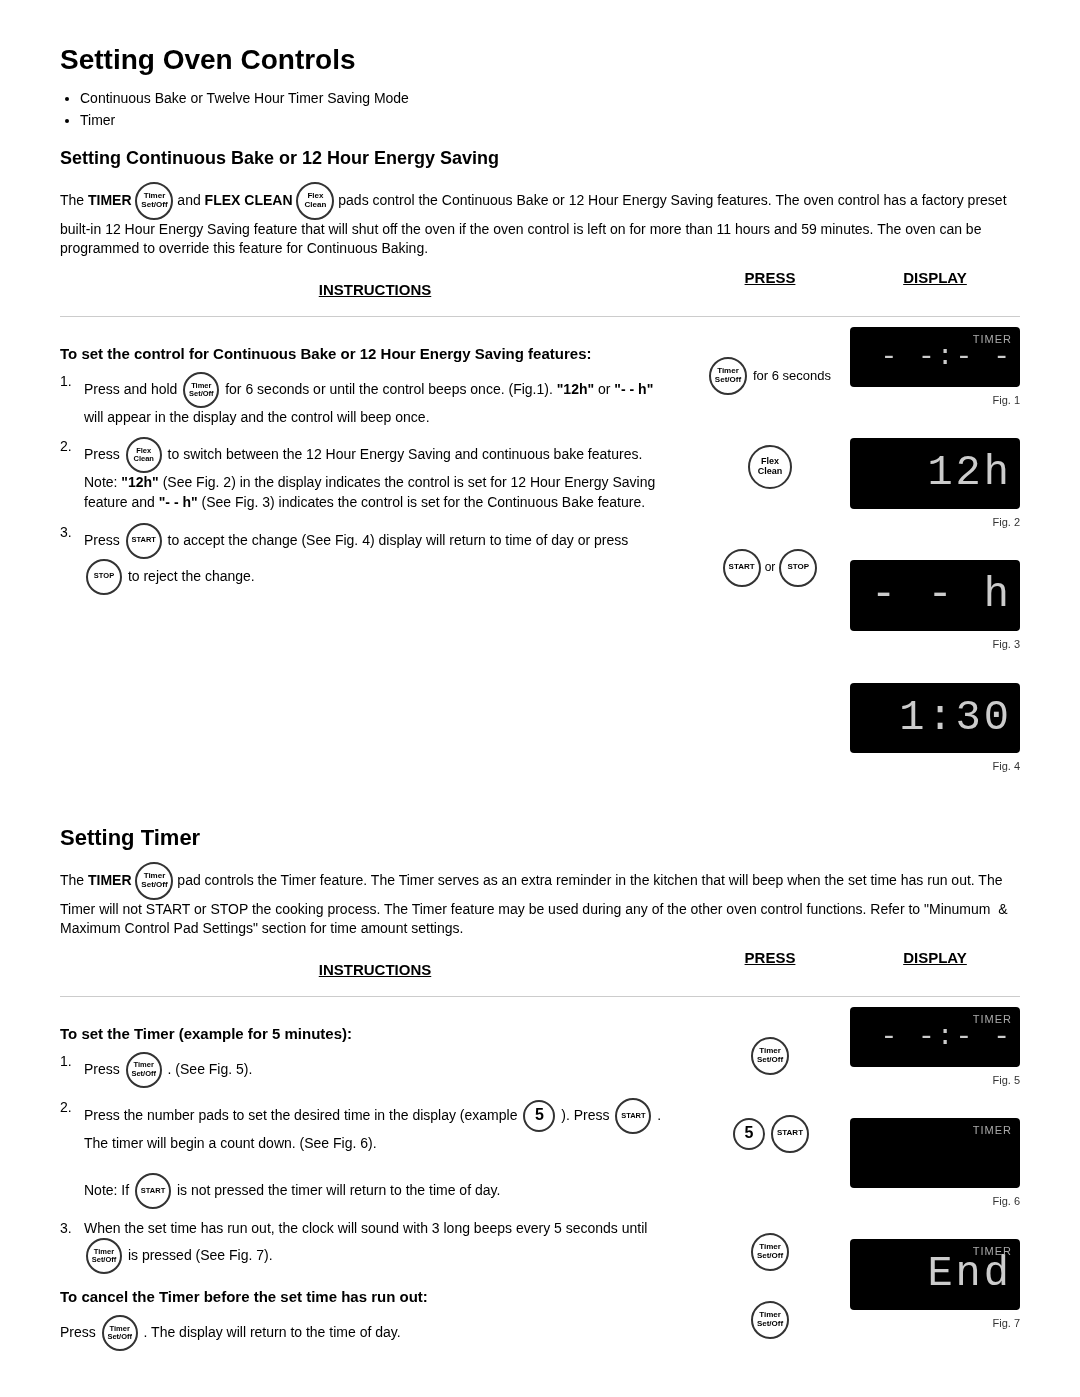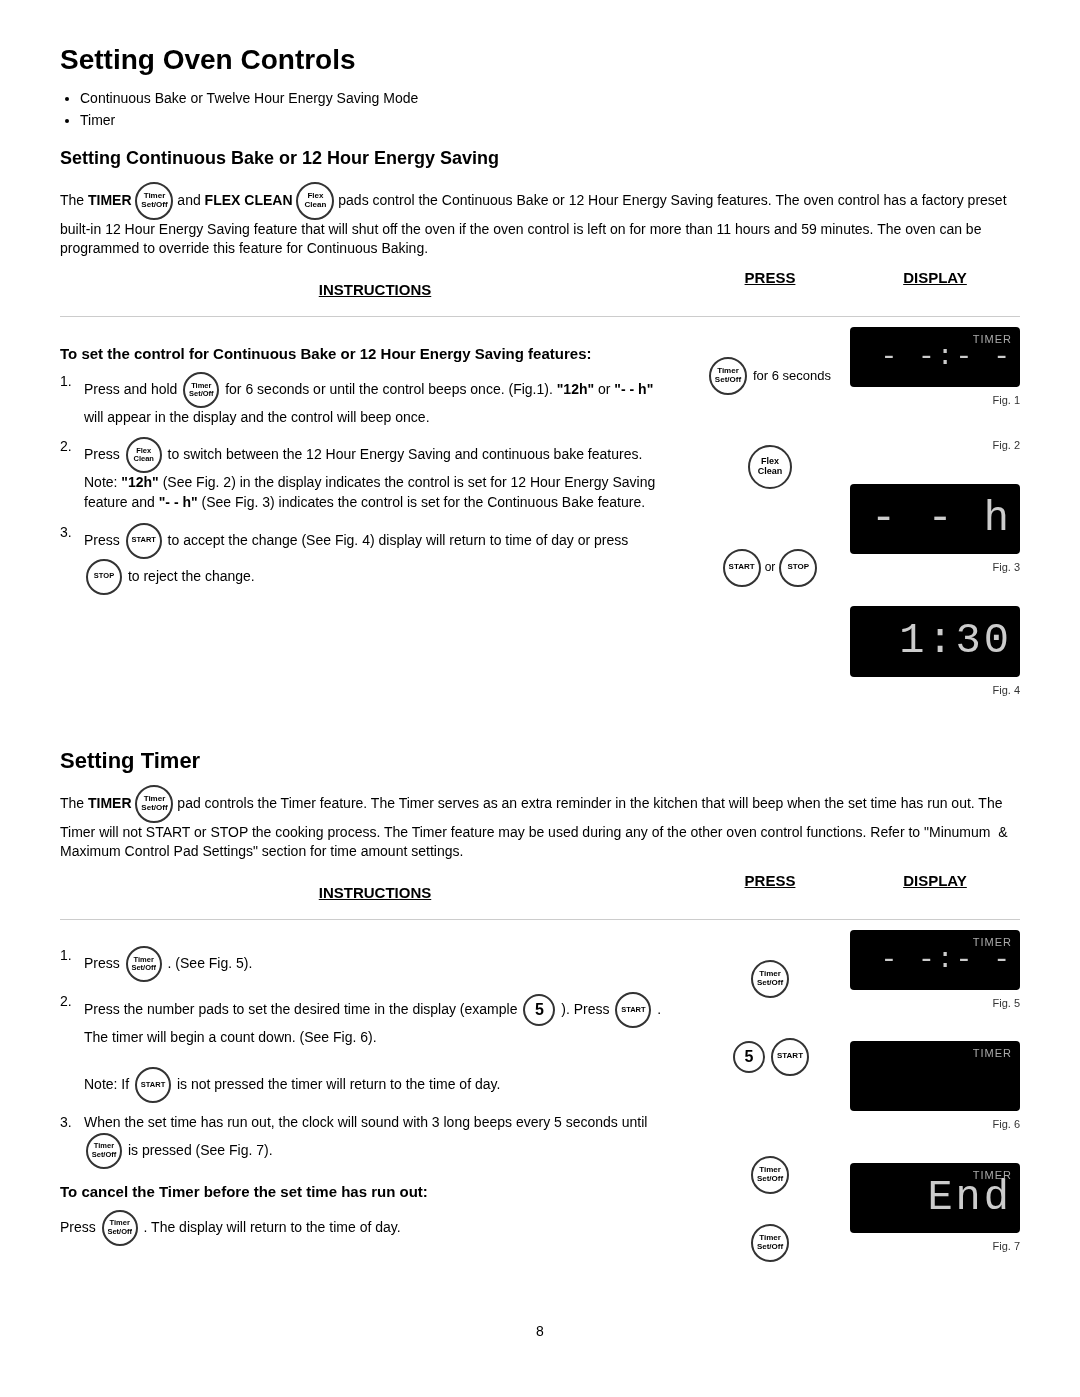--- a/index.html
+++ b/index.html
@@ -208,21 +208,21 @@
       gap: 6px;
       font-size: 13px;
     }
   </style>
 </head>
 <body>
 
 <h1>Setting Oven Controls</h1>
 
 <ul class="bullet-list">
-  <li>Continuous Bake or Twelve Hour Energy Saving Mode</li>
+  <li>Continuous Bake or Twelve Hour Timer Saving Mode</li>
   <li>Timer</li>
 </ul>
 
 <h2>Setting Continuous Bake or 12 Hour Energy Saving</h2>
 
 <p>
   The <strong>TIMER</strong>
   <span class="btn btn-small btn-timer" style="display:inline-flex;">
     <span>Timer</span>
     <span>Set/Off</span>
@@ -323,20 +323,23 @@
 
     <div class="display-wrapper">
       <div class="display-screen">
         <span class="display-text-sm">TIMER</span>
         <span class="display-text">- -:- -</span>
       </div>
       <div class="display-fig">Fig. 1</div>
     </div>
 
     <div class="display-wrapper">
+      <div class="display-screen" style="min-height:70px;">
+        <span class="display-text-lg">12h</span>
+      </div>
       <div class="display-fig">Fig. 2</div>
     </div>
 
     <div class="display-wrapper">
       <div class="display-screen" style="min-height:70px;">
         <span class="display-text-lg">- - h</span>
       </div>
       <div class="display-fig">Fig. 3</div>
     </div>
 
@@ -365,20 +368,21 @@
 
 <div class="three-col-header">
   <div class="col-header col-header-left">INSTRUCTIONS</div>
   <div class="col-header">PRESS</div>
   <div class="col-header">DISPLAY</div>
 </div>
 
 <div class="three-col">
 
   <div class="instructions-col">
+    <div class="sub-heading">To set the Timer (example for 5 minutes):</div>
 
     <div class="step-row">
       <div class="step-idx">1.</div>
       <div class="step-body">
         Press
         <span class="btn btn-inline btn-timer" style="display:inline-flex;flex-direction:column;align-items:center;">
           <span>Timer</span>
           <span>Set/Off</span>
         </span>
         . (See Fig. 5).

